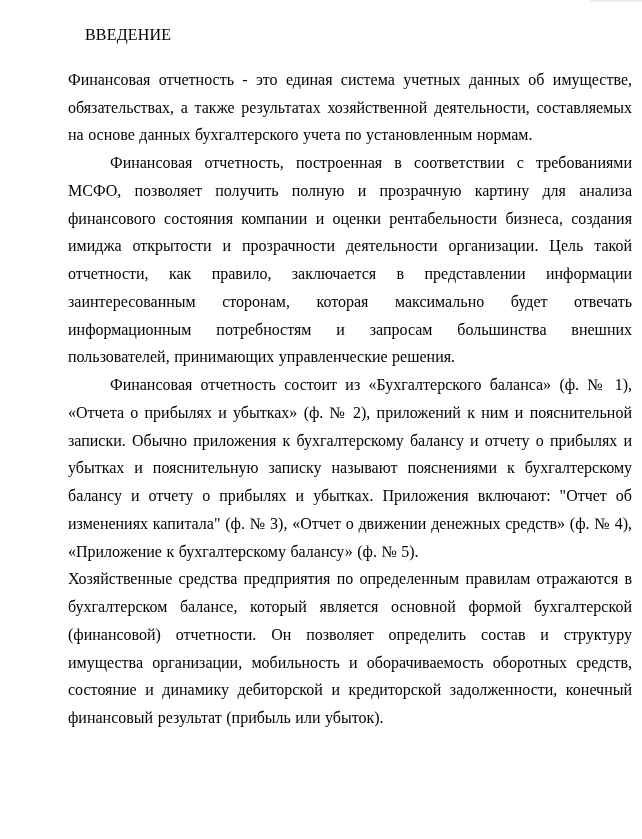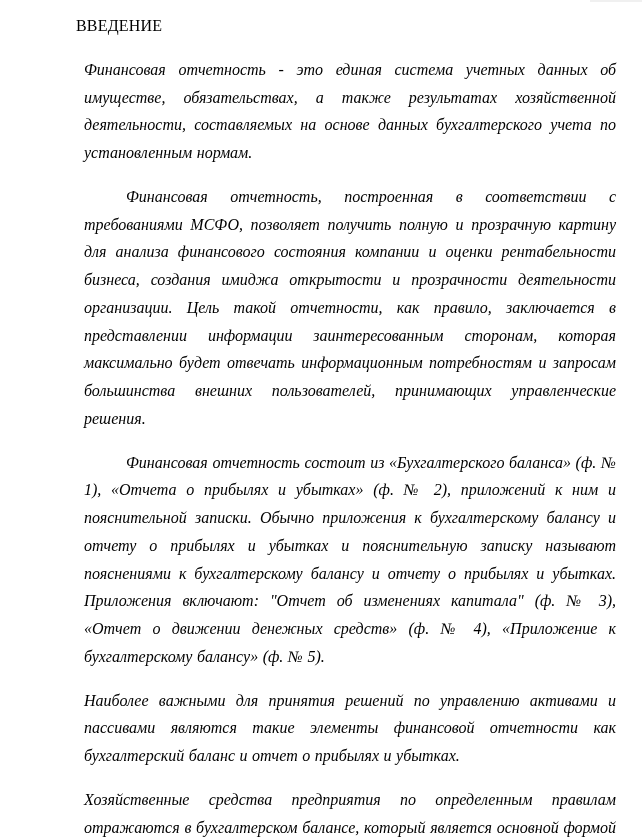--- a/index.html
+++ b/index.html
@@ -18,30 +18,29 @@
     left: 68px;
     top: 4px;
     width: 564px;
     color: #000000;
     font-family: "Liberation Serif", "DejaVu Serif", serif;
     font-size: 16px;
     line-height: 27.75px;
     text-align: justify;
   }
   .doc-title {
-    margin: 8px;
+    margin: 17px;
     font-size: 16px;
     font-weight: normal;
     text-align: left;
     letter-spacing: 0.2px;
   }
   .para {
-    margin: 16px;
+    margin: 0;
     word-spacing: 0.5px;
-    font-style: italic;
   }
   .para.indented {
     text-indent: 42px;
   }
   .edge-artifact {
     position: absolute;
     top: 0;
     right: 0;
     width: 52px;
     height: 2px;
@@ -52,16 +51,15 @@
 <body>
 
 <div class="edge-artifact"></div>
 
 <div class="page-content">
   <h1 class="doc-title">ВВЕДЕНИЕ</h1>
   <div id="paragraphs">
       <p class="para">Финансовая отчетность - это единая система учетных данных об имуществе, обязательствах, а также результатах хозяйственной деятельности, составляемых на основе данных бухгалтерского учета по установленным нормам.</p>
       <p class="para indented">Финансовая отчетность, построенная в соответствии с требованиями МСФО,  позволяет получить полную и прозрачную картину для анализа финансового состояния компании и оценки рентабельности бизнеса, создания имиджа открытости и прозрачности деятельности организации. Цель такой отчетности, как правило, заключается в представлении информации заинтересованным сторонам, которая максимально будет отвечать информационным потребностям и запросам большинства внешних пользователей, принимающих управленческие решения.</p>
       <p class="para indented">Финансовая отчетность состоит из «Бухгалтерского баланса» (ф. № 1), «Отчета о прибылях и убытках» (ф. № 2), приложений к ним и пояснительной записки. Обычно приложения к бухгалтерскому балансу и отчету о прибылях и убытках и пояснительную записку называют пояснениями к бухгалтерскому балансу и отчету о прибылях и убытках. Приложения включают: "Отчет об изменениях капитала" (ф. № 3), «Отчет о движении денежных средств» (ф. № 4), «Приложение к бухгалтерскому балансу» (ф. № 5).</p>
-      <p class="para">Наиболее важными для принятия решений по управлению активами и пассивами являются такие элементы финансовой отчетности как бухгалтерский баланс и отчет о прибылях и убытках.</p>
       <p class="para">Хозяйственные средства предприятия по определенным правилам отражаются в бухгалтерском балансе, который является основной формой бухгалтерской (финансовой) отчетности. Он позволяет определить состав и структуру имущества организации, мобильность и оборачиваемость оборотных средств, состояние и динамику дебиторской и кредиторской задолженности, конечный финансовый результат (прибыль или убыток).</p>
     </div>
 </div>
 
 </body></html>

